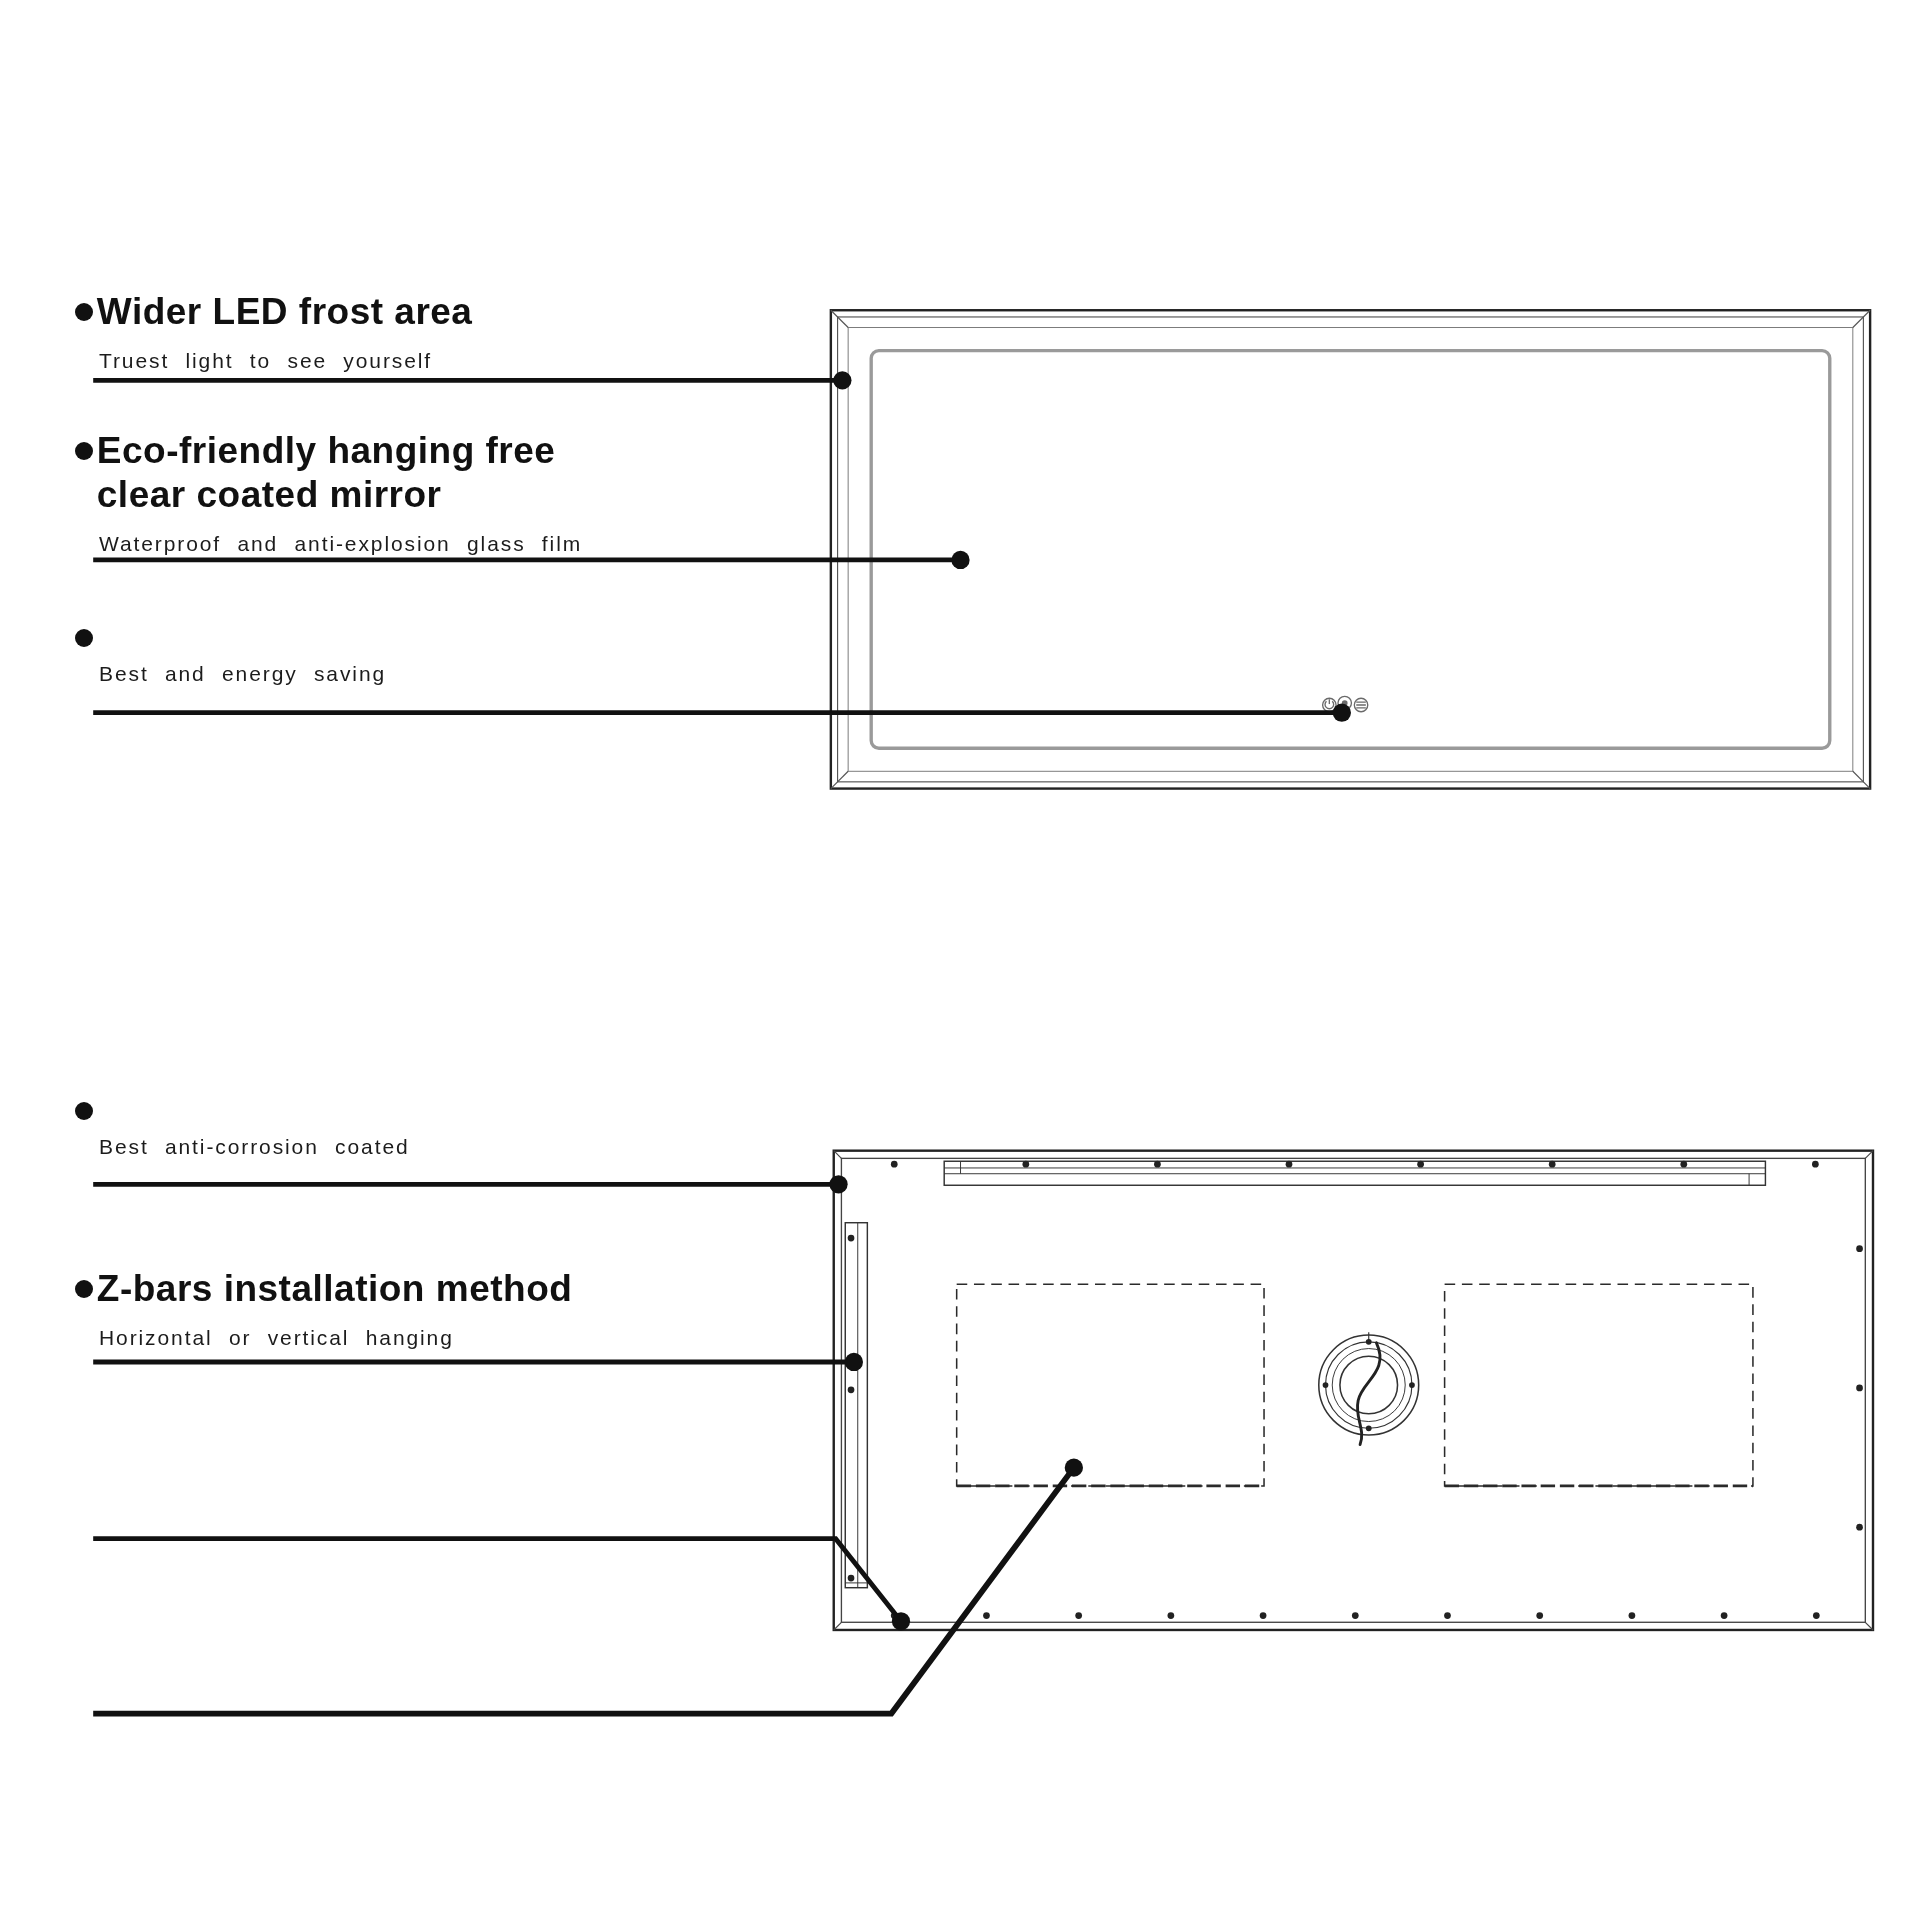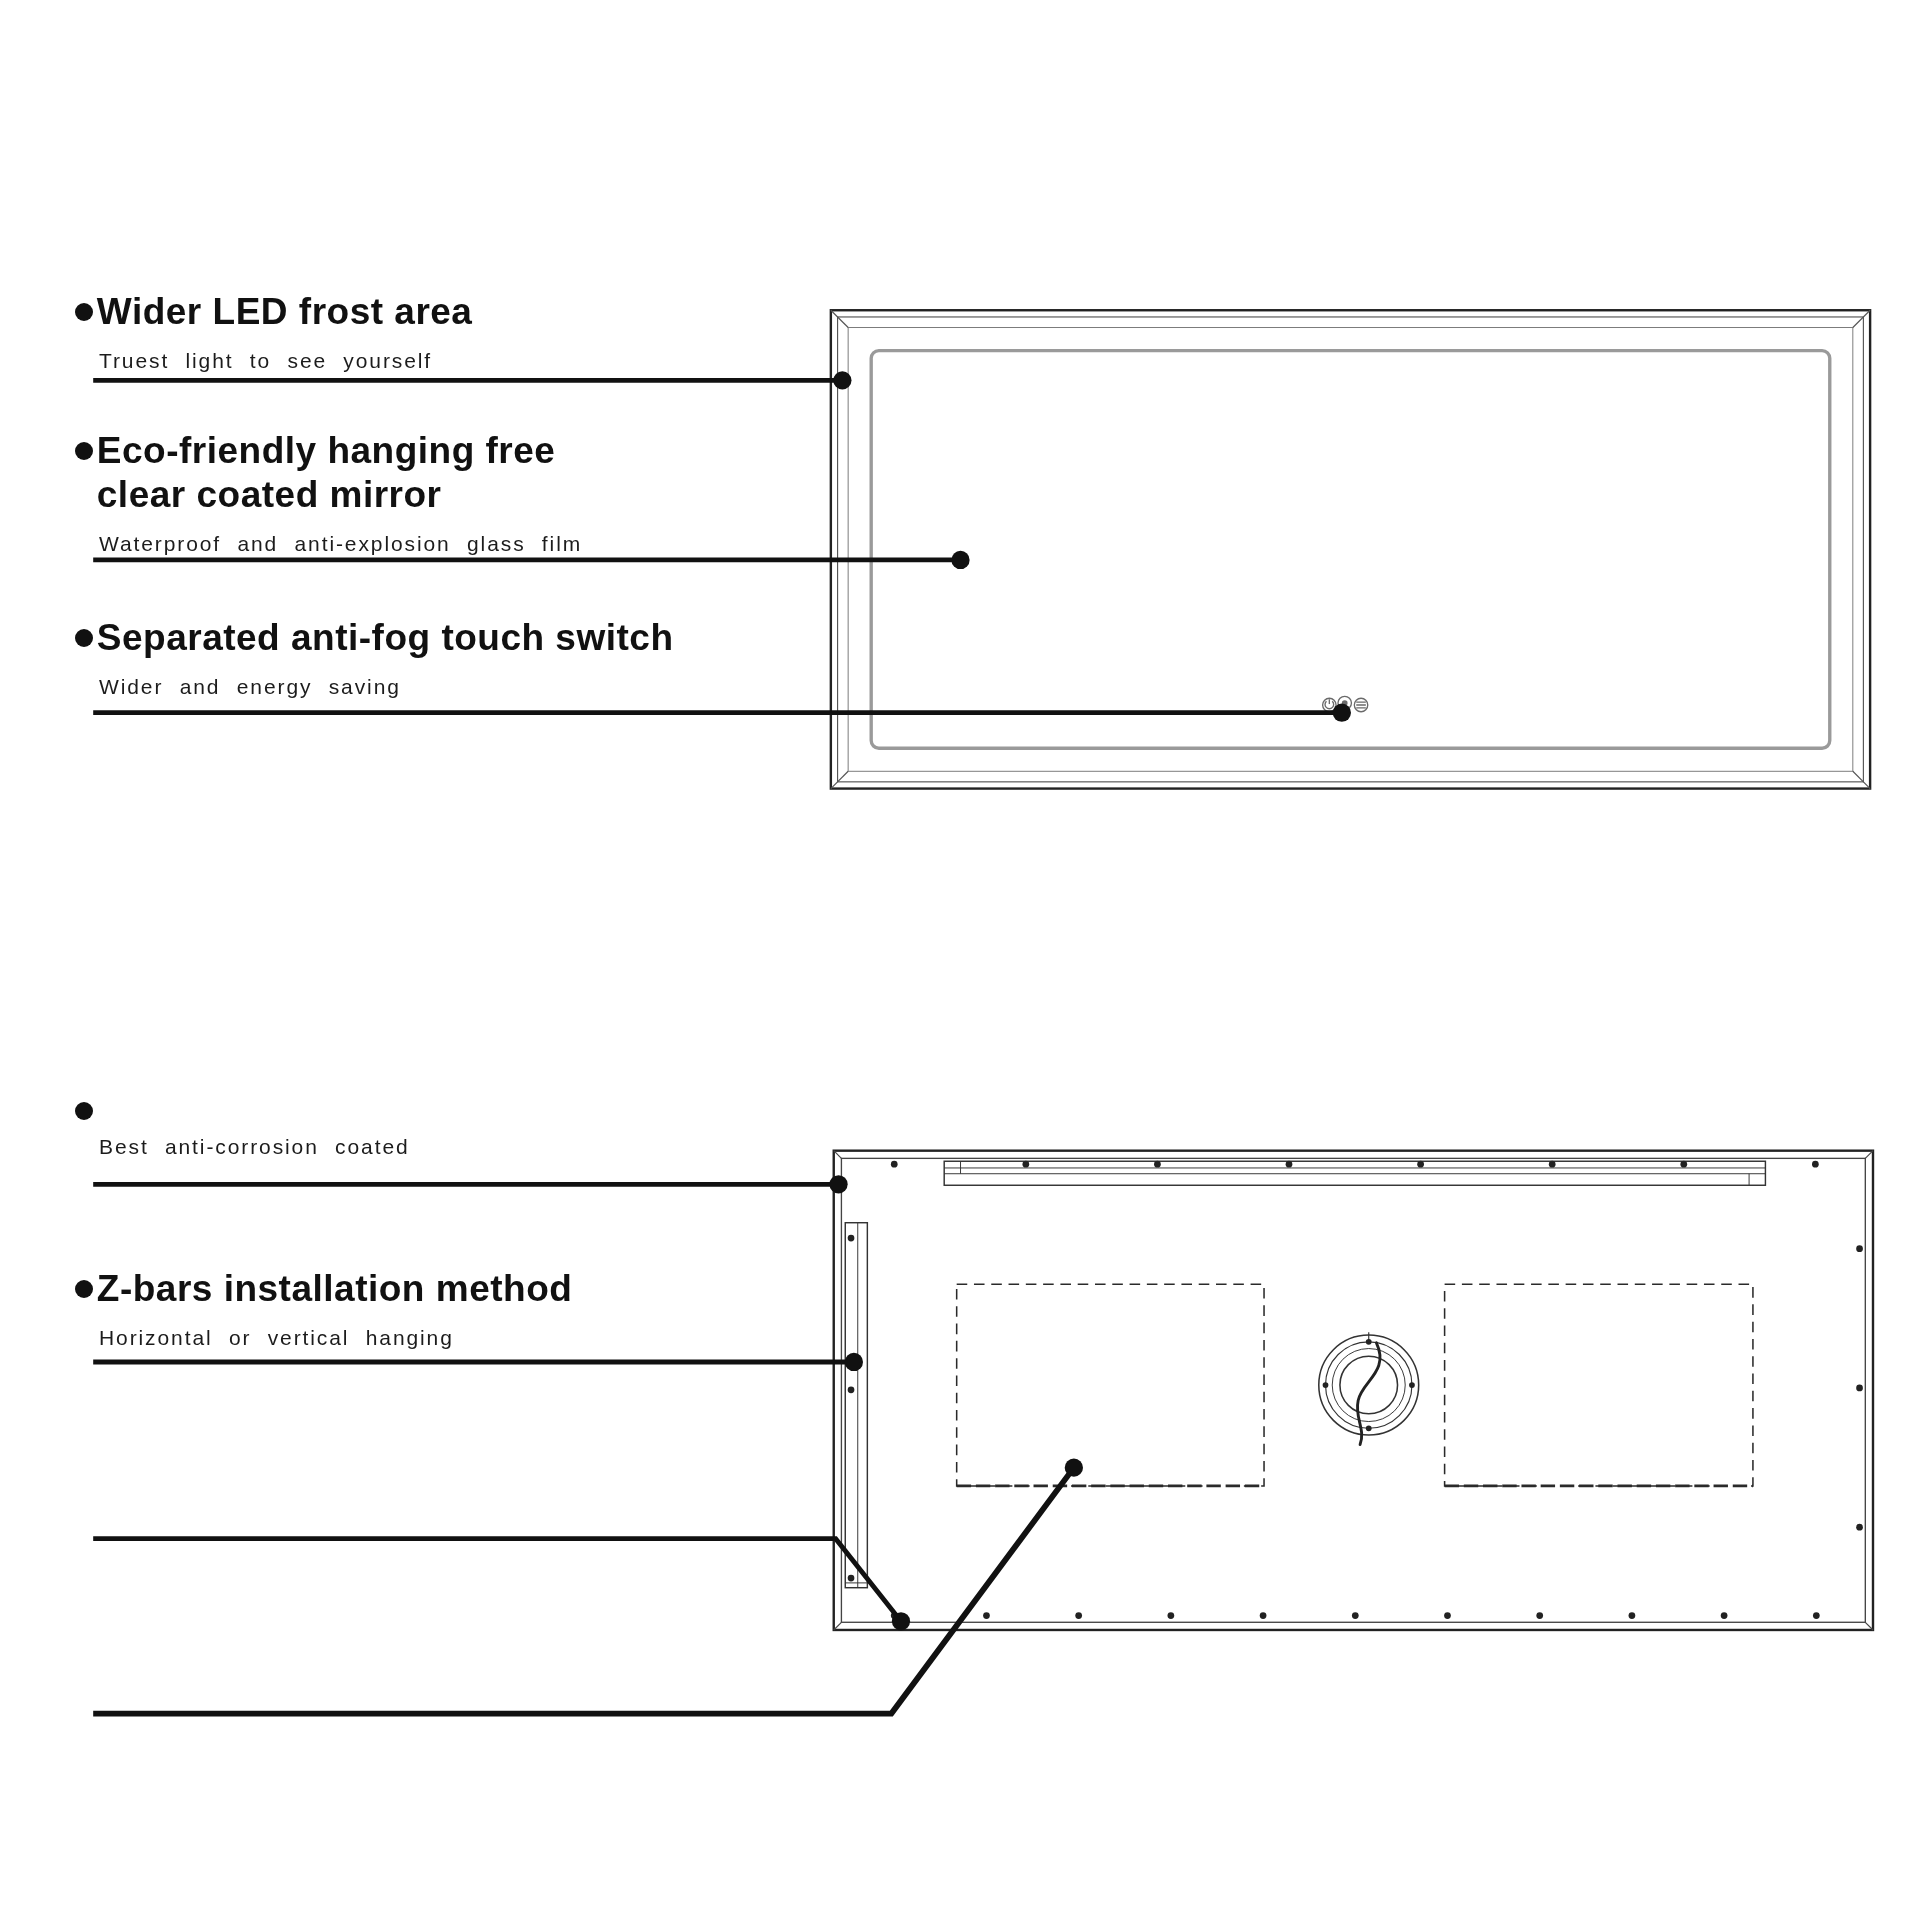--- a/index.html
+++ b/index.html
@@ -189,23 +189,22 @@
     <div class="trow">
       <span class="bullet"></span>
       <div class="ft narrow">Eco-friendly hanging free clear coated mirror</div>
     </div>
     <div class="fs">Waterproof and anti-explosion glass film</div>
   </div>
 
   <div class="feat" style="left:75px;top:616px;">
     <div class="trow">
       <span class="bullet"></span>
-      <div class="ft">Separated anti-fog touch switch</div>
-    </div>
-    <div class="fs">Wider and energy saving</div>
+    </div>
+    <div class="fs">Best and energy saving</div>
   </div>
 
   <div class="feat" style="left:75px;top:1089px;">
     <div class="trow">
       <span class="bullet"></span>
     </div>
     <div class="fs">Best anti-corrosion coated</div>
   </div>
 
   <div class="feat" style="left:75px;top:1267px;">

